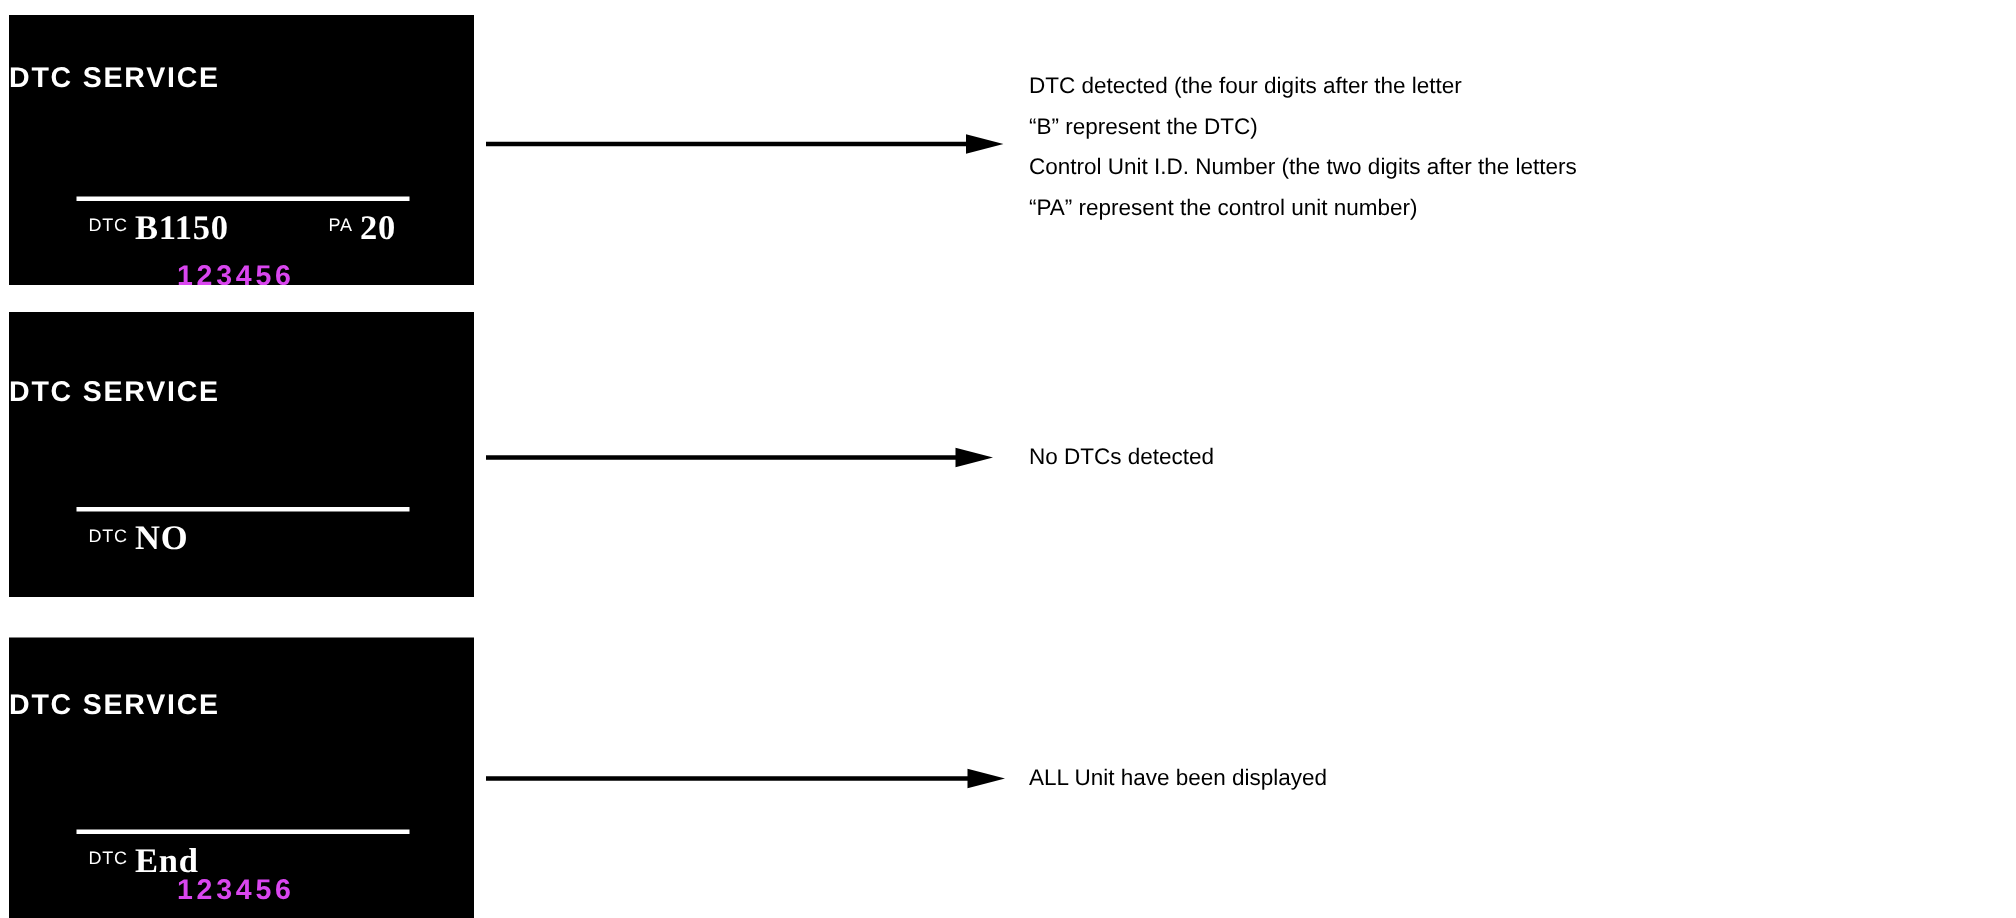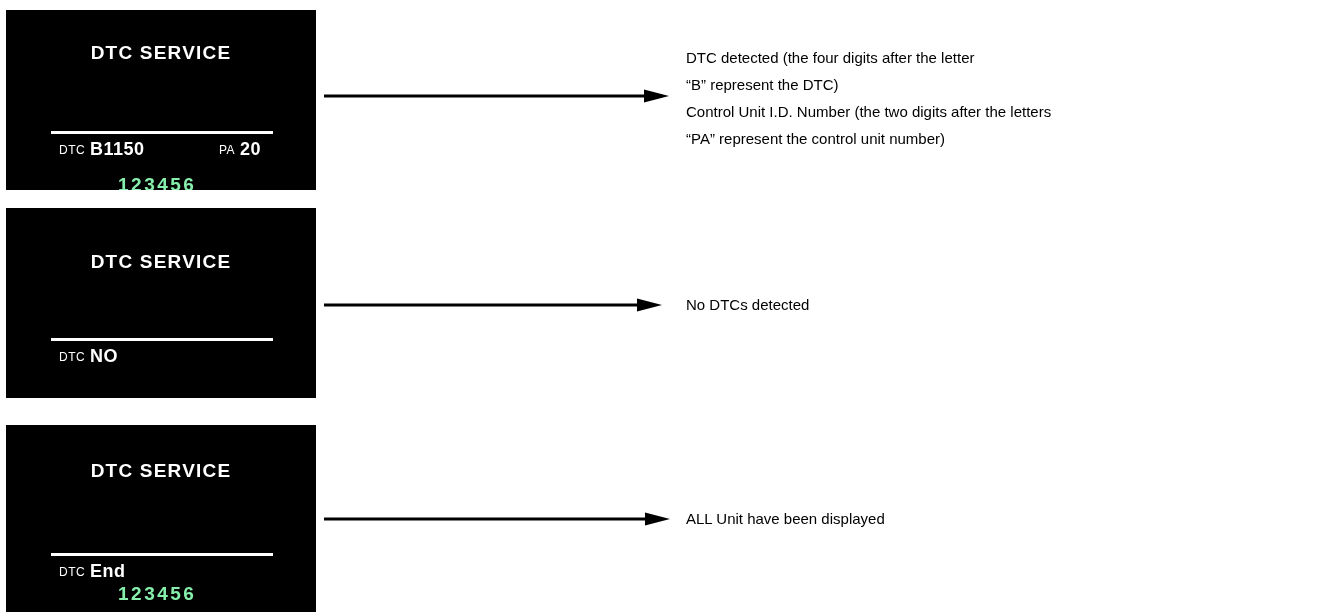--- a/index.html
+++ b/index.html
@@ -25,21 +25,21 @@
     overflow: hidden;
   }
   #panel-1 { top: 10px;  height: 180px; }
   #panel-2 { top: 208px; height: 190px; }
   #panel-3 { top: 425px; height: 187px; }
 
   .lcd-title {
     position: absolute;
     left: 0;
     right: 0;
-    text-align: center;
+    text-align: left;
     color: #ffffff;
     font-family: "Liberation Sans", sans-serif;
     font-size: 19px;
     font-weight: bold;
     letter-spacing: 1.2px;
     white-space: nowrap;
   }
   #panel-1 .lcd-title { top: 32px; }
   #panel-2 .lcd-title { top: 43px; }
   #panel-3 .lcd-title { top: 35px; }
@@ -69,36 +69,36 @@
   .sup-label {
     position: absolute;
     font-family: "Liberation Sans", sans-serif;
     font-size: 12px;
     font-weight: normal;
     letter-spacing: 0.5px;
     line-height: 1;
   }
   .big-value {
     position: absolute;
-    font-family: Liberation Sans, sans-serif;
-    font-size: 18px;
+    font-family: Liberation Serif, serif;
+    font-size: 23px;
     font-weight: bold;
     letter-spacing: 0.5px;
     line-height: 1;
     white-space: nowrap;
   }
 
   .dtc-sup   { left: 8px;  top: 8px; }
   .dtc-value { left: 39px; top: 4px; }
   .pa-sup    { left: 168px; top: 8px; }
   .pa-value  { left: 189px; top: 4px; }
 
   .lcd-serial {
     position: absolute;
-    color: #86efac;
+    color: #d946ef;
     font-family: "Liberation Sans", sans-serif;
     font-size: 19px;
     font-weight: bold;
     letter-spacing: 2.5px;
     white-space: nowrap;
     left: 112px;
   }
   #panel-1 .lcd-serial { top: 164px; }
   #panel-3 .lcd-serial { top: 158px; }
 

